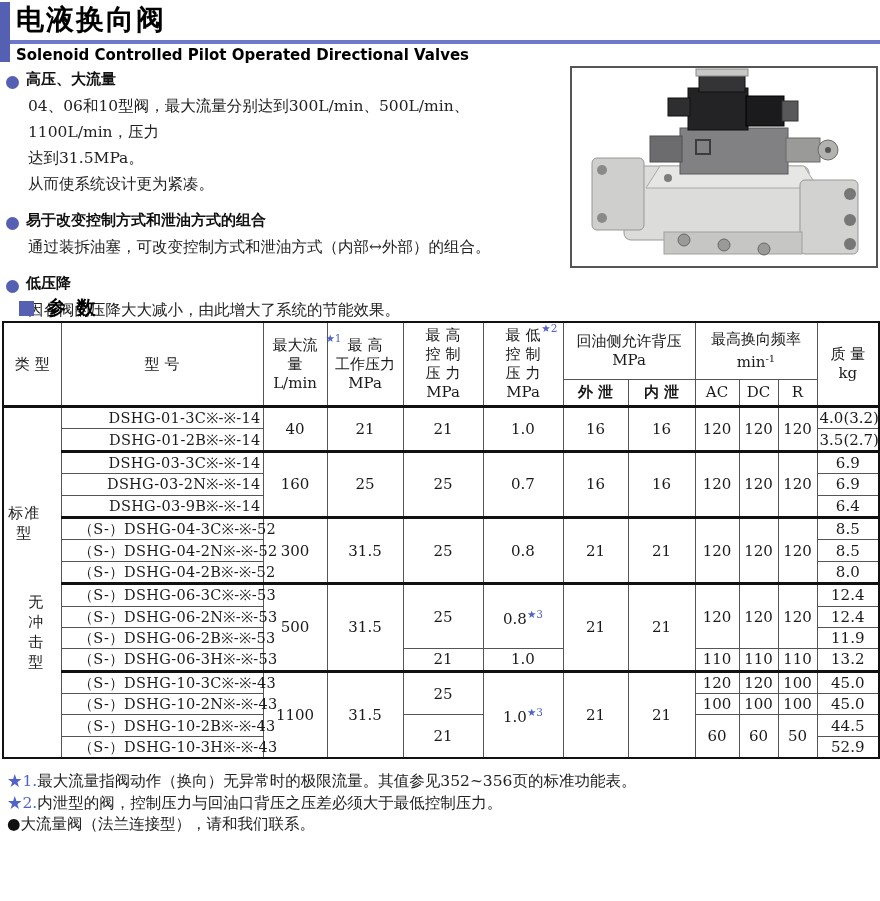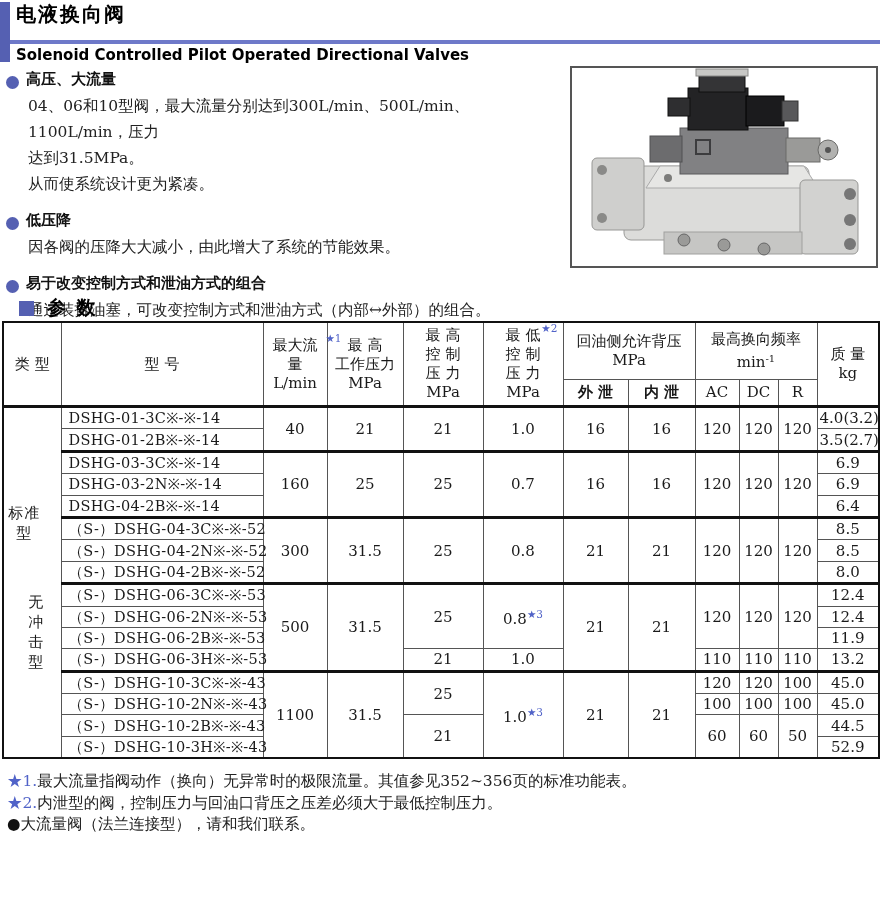--- a/index.html
+++ b/index.html
@@ -2,21 +2,21 @@
 <html><head>
 <meta charset="utf-8">
 <style>
   html,body{margin:0;padding:0;background:#fff;}
   .page{position:relative;width:880px;height:901px;background:#fff;overflow:hidden;
         font-family:"DejaVu Serif","Liberation Serif",serif;color:#1a1a1a;}
   
   .accent-bar{position:absolute;left:0;top:2px;width:10px;height:60px;background:#5560b2;z-index:2;}
   .title-rule{position:absolute;left:0;top:40px;width:880px;height:4px;background:#6e79c9;z-index:1;}
   .page-title{position:absolute;left:16px;top:1px;font-family:"DejaVu Sans","Liberation Sans",sans-serif;
-              font-weight:bold;font-size:20px;letter-spacing:2px;color:#000;}
+              font-weight:bold;font-size:28px;letter-spacing:2px;color:#000;}
   .page-subtitle{position:absolute;left:16px;top:46px;font-family:"DejaVu Sans","Liberation Sans",sans-serif;
               font-weight:bold;font-size:15px;color:#000000;}
   
   .features{position:absolute;left:6px;top:70px;width:560px;}
   .feature{margin-bottom:14px;}
   .feature-head{display:flex;align-items:flex-end;gap:7px;margin-bottom:4px;}
   .bullet-dot{width:13px;height:13px;border-radius:50%;background:#5560b2;flex:0 0 13px;}
   .feature-title{font-family:"DejaVu Sans","Liberation Sans",sans-serif;font-weight:bold;font-size:15px;color:#111;}
   .feature-body{margin-left:22px;font-size:15.5px;line-height:26px;white-space:pre-line;color:#222;}
   
@@ -32,21 +32,21 @@
           overflow:visible;}
   .ptable{border:2px solid #111;}
   .ptable thead tr.hr1 th{height:56px;}
   .ptable thead tr.hr2 th{height:24px;font-weight:bold;}
   .ptable thead tr.hr3 th{height:25px;}
   .ptable thead th{line-height:19px;}
   .ptable thead tr.hr3 th,
   .ptable thead th.bottom-thick{border-bottom:3px solid #111;}
   .pre{white-space:pre-line;}
   .ptable tbody td{height:20.4px;line-height:20px;}
-  .ptable td.model{text-align:left;padding-left:7px;font-size:14.5px;letter-spacing:0.3px;white-space:nowrap;}
+  .ptable td.model{text-align:right;padding-left:17px;font-size:14.5px;letter-spacing:0.3px;white-space:nowrap;}
   .ptable .ge{border-bottom:3px solid #111;}
   .star{color:#5163c8;font-size:10.5px;font-weight:normal;}
   sup.star{vertical-align:6px;letter-spacing:0;}
   .hstar{position:absolute;top:-7px;right:-17px;}
   .rel{position:relative;display:inline-block;}
   td.type-cell{position:relative;}
   .type-label{position:absolute;left:0;right:16px;transform:translateY(-50%);text-align:center;letter-spacing:1px;}
   .exp{font-size:10px;vertical-align:5px;}
   
   .footnotes{position:absolute;left:3px;top:767px;width:874px;list-style:none;margin:4px;padding:0;}
@@ -70,30 +70,30 @@
         <span class="bullet-dot"></span>
         <span class="feature-title">高压、大流量</span>
       </div>
       <div class="feature-body">04、06和10型阀，最大流量分别达到300L/min、500L/min、1100L/min，压力
 达到31.5MPa。
 从而使系统设计更为紧凑。</div>
     </div>
     <div class="feature">
       <div class="feature-head">
         <span class="bullet-dot"></span>
-        <span class="feature-title">低压降</span>
+        <span class="feature-title">易于改变控制方式和泄油方式的组合</span>
       </div>
-      <div class="feature-body">因各阀的压降大大减小，由此增大了系统的节能效果。</div>
+      <div class="feature-body">通过装拆油塞，可改变控制方式和泄油方式（内部↔外部）的组合。</div>
     </div>
     <div class="feature">
       <div class="feature-head">
         <span class="bullet-dot"></span>
-        <span class="feature-title">易于改变控制方式和泄油方式的组合</span>
+        <span class="feature-title">低压降</span>
       </div>
-      <div class="feature-body">通过装拆油塞，可改变控制方式和泄油方式（内部↔外部）的组合。</div>
+      <div class="feature-body">因各阀的压降大大减小，由此增大了系统的节能效果。</div>
     </div>
   </div>
 
   <div class="photo-box">
     <svg width="300" height="194" viewBox="0 0 300 194">
 
       <rect x="52" y="98" width="185" height="74" rx="7" fill="#dcdcda" stroke="#9a9a98"></rect>
       <polygon points="88,98 232,98 246,120 74,120" fill="#e6e6e4" stroke="#aaa"></polygon>
       <rect x="20" y="90" width="52" height="72" rx="5" fill="#cfcfcd" stroke="#979795"></rect>
       <circle cx="30" cy="102" r="5" fill="#8a8a88"></circle>
@@ -220,21 +220,21 @@
           <td rowspan="3" class="ge">120</td>
           <td rowspan="3" class="ge">120</td>
           <td rowspan="3" class="ge">120</td>
           <td>6.9</td>
         </tr>
         <tr>
           <td class="model">DSHG-03-2N※-※-14</td>
           <td>6.9</td>
         </tr>
         <tr>
-          <td class="model ge">DSHG-04-2B※-※-14</td>
+          <td class="model ge">DSHG-03-9B※-※-14</td>
           <td class="ge">6.4</td>
         </tr>
         <tr>
           <td class="model">（S-）DSHG-04-3C※-※-52</td>
           <td rowspan="3" class="ge">300</td>
           <td rowspan="3" class="ge">31.5</td>
           <td rowspan="3" class="ge">25</td>
           <td rowspan="3" class="ge">0.8</td>
           <td rowspan="3" class="ge">21</td>
           <td rowspan="3" class="ge">21</td>

